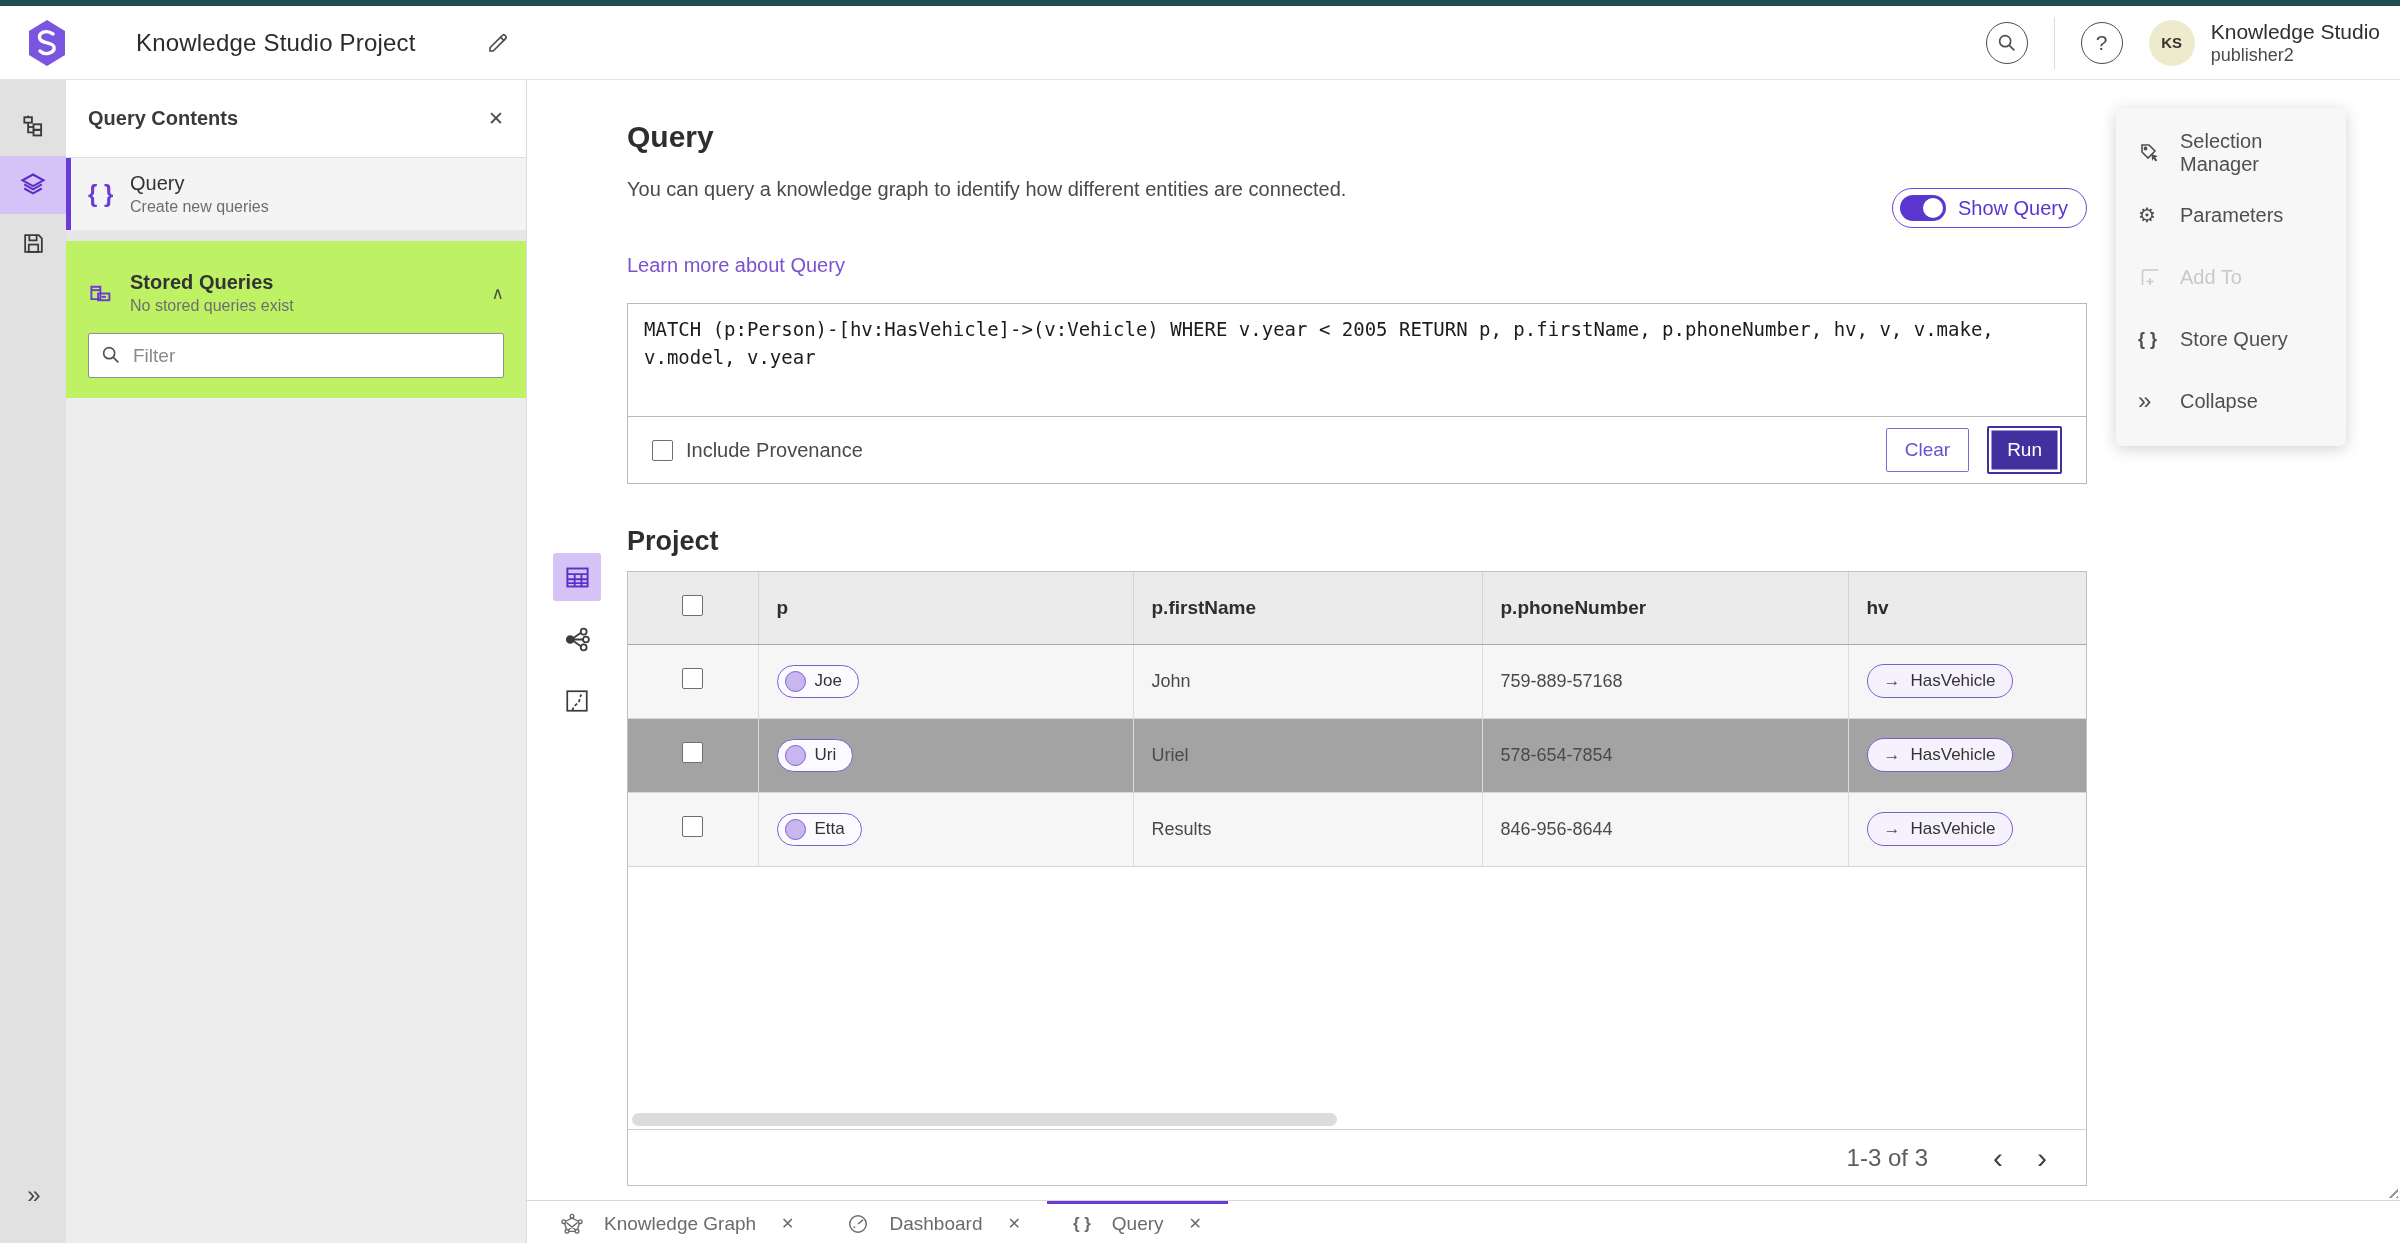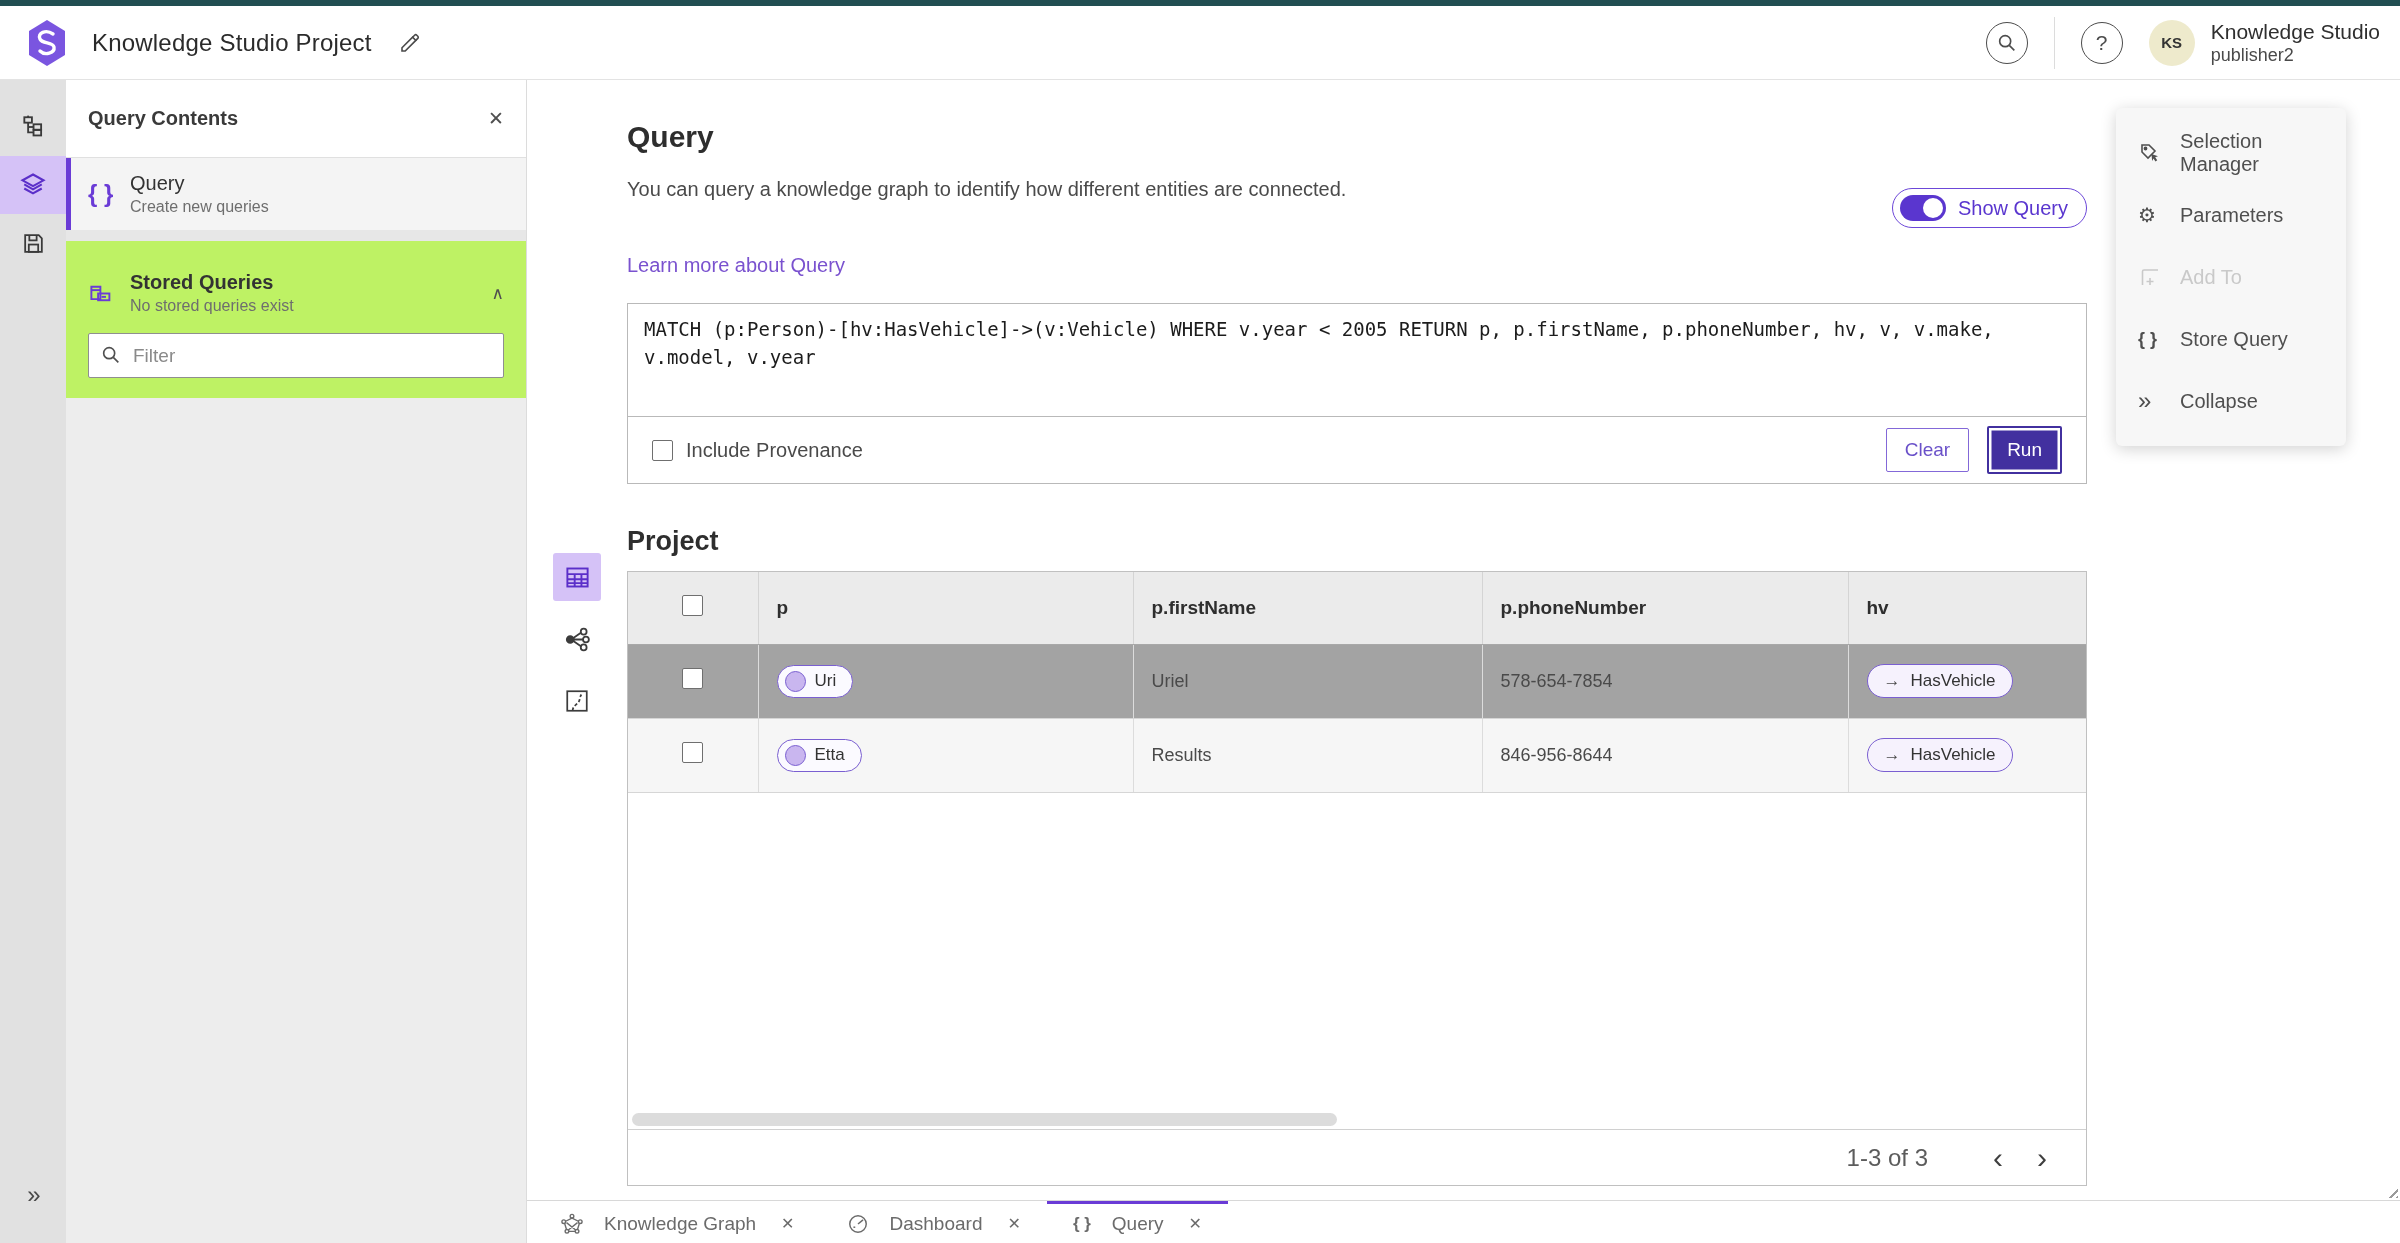--- a/index.html
+++ b/index.html
@@ -1,20 +1,20 @@
 <!DOCTYPE html>
 <html><head>
 <meta charset="utf-8">
 <style>
   * { box-sizing: border-box; margin: 0; padding: 0; }
   html,body { width:2400px; height:1243px; overflow:hidden; font-family:"Liberation Sans",sans-serif; background:#fff; }
 
   
   .topstrip { height:6px; background:#214e52; }
-  .header { height:74px; background:#fff; display:flex; align-items:center; padding:0 20px 0 24px; border-bottom:1px solid #e3e3e3; }
+  .header { height:74px; background:#fff; display:flex; align-items:center; padding:0 20px 0 24px; border-bottom:1px solid #e3e3e3;gap:44px; }
   .logo { width:46px; height:50px; flex:0 0 auto; }
   .app-title { font-size:24px; color:#2b2b2b; margin-left:22px; letter-spacing:.2px; }
   .edit-ic { margin-left:26px; color:#4a4a4a; cursor:pointer; }
   .header-right { margin-left:auto; display:flex; align-items:center; }
   .circle-btn { width:42px; height:42px; border:1.6px solid #4c4c4c; border-radius:50%; display:flex; align-items:center; justify-content:center; color:#4c4c4c; background:#fff; cursor:pointer; }
   .hdr-divider { width:1px; height:52px; background:#dcdcdc; margin:0 26px; }
   .qmark { font-size:21px; color:#4c4c4c; }
   .avatar { width:46px; height:46px; border-radius:50%; background:#eeeacc; display:flex; align-items:center; justify-content:center; font-size:15px; font-weight:bold; color:#333; margin:0 16px 0 26px; }
   .user-name { font-size:21px; color:#2f2f2f; }
   .user-role { font-size:18px; color:#4a4a4a; margin-top:1px; }
@@ -265,20 +265,33 @@
                 <col>
               </colgroup>
             <tbody>
                 <tr>
               <th><span class="chk" style="display:inline-block"></span></th>
               <th>p</th>
               <th>p.firstName</th>
               <th>p.phoneNumber</th>
               <th>hv</th>
             </tr>
+            <tr class="odd">
+              <td><span class="chk" style="display:inline-block"></span></td>
+              <td><span class="pill">
+                      <span class="node"></span>
+                      <span>Joe</span>
+                    </span></td>
+              <td>John</td>
+              <td>759-889-57168</td>
+              <td><span class="pill rel">
+                      <span class="arr">→</span>
+                      <span>HasVehicle</span>
+                    </span></td>
+            </tr>
             <tr class="even">
               <td><span class="chk" style="display:inline-block"></span></td>
               <td><span class="pill">
                       <span class="node"></span>
                       <span>Uri</span>
                     </span></td>
               <td>Uriel</td>
               <td>578-654-7854</td>
               <td><span class="pill rel">
                       <span class="arr">→</span>

